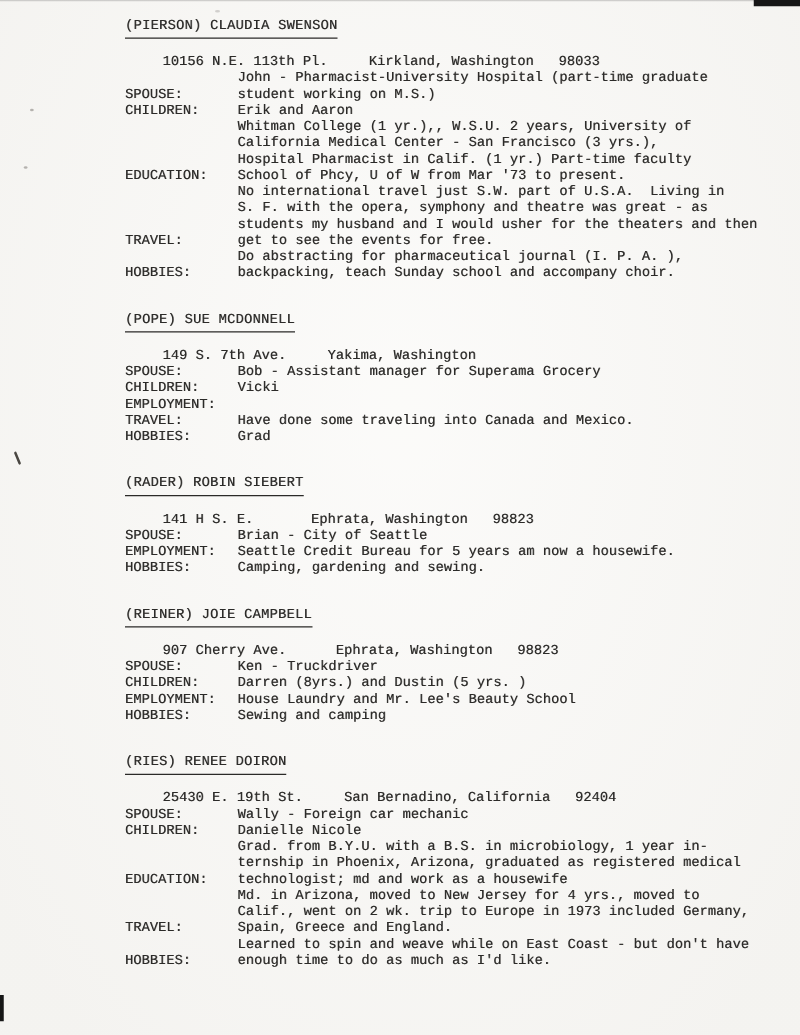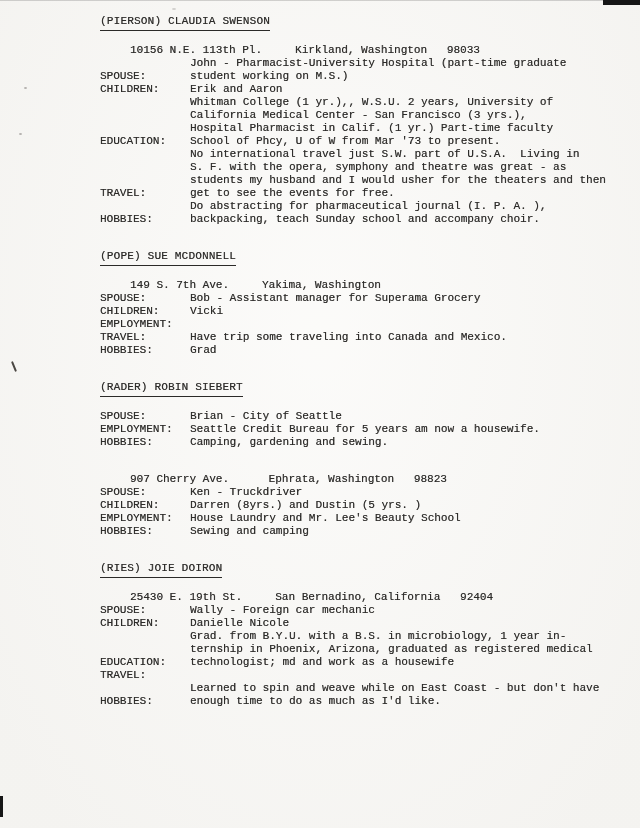--- a/index.html
+++ b/index.html
@@ -154,83 +154,88 @@
       </div>
       <div class="row">
         <span class="label">CHILDREN:</span>
         <span class="value">Vicki</span>
       </div>
       <div class="row">
         <span class="label">EMPLOYMENT:</span>
       </div>
       <div class="row">
         <span class="label">TRAVEL:</span>
-        <span class="value">Have trip some traveling into Canada and Mexico.</span>
+        <span class="value">Have done some traveling into Canada and Mexico.</span>
       </div>
       <div class="row">
         <span class="label">HOBBIES:</span>
         <span class="value">Grad</span>
       </div>
     </section>
 
     <section class="entry">
       <h2 class="entry-name"><span class="underlined">(RADER) ROBIN SIEBERT</span></h2>
+      <div class="address">141 H S. E.       Ephrata, Washington   98823</div>
       <div class="row">
         <span class="label">SPOUSE:</span>
         <span class="value">Brian - City of Seattle</span>
       </div>
       <div class="row">
         <span class="label">EMPLOYMENT:</span>
         <span class="value">Seattle Credit Bureau for 5 years am now a housewife.</span>
       </div>
       <div class="row">
         <span class="label">HOBBIES:</span>
         <span class="value">Camping, gardening and sewing.</span>
       </div>
     </section>
 
     <section class="entry">
+      <h2 class="entry-name"><span class="underlined">(REINER) JOIE CAMPBELL</span></h2>
       <div class="address">907 Cherry Ave.      Ephrata, Washington   98823</div>
       <div class="row">
         <span class="label">SPOUSE:</span>
         <span class="value">Ken - Truckdriver</span>
       </div>
       <div class="row">
         <span class="label">CHILDREN:</span>
         <span class="value">Darren (8yrs.) and Dustin (5 yrs. )</span>
       </div>
       <div class="row">
         <span class="label">EMPLOYMENT:</span>
         <span class="value">House Laundry and Mr. Lee's Beauty School</span>
       </div>
       <div class="row">
         <span class="label">HOBBIES:</span>
         <span class="value">Sewing and camping</span>
       </div>
     </section>
 
     <section class="entry">
-      <h2 class="entry-name"><span class="underlined">(RIES) JOIE DOIRON</span></h2>
+      <h2 class="entry-name"><span class="underlined">(RIES) RENEE DOIRON</span></h2>
       <div class="address">25430 E. 19th St.     San Bernadino, California   92404</div>
       <div class="row">
         <span class="label">SPOUSE:</span>
         <span class="value">Wally - Foreign car mechanic</span>
       </div>
       <div class="row">
         <span class="label">CHILDREN:</span>
         <span class="value">Danielle Nicole</span>
       </div>
       <div class="row">
         <span class="label">EDUCATION:</span>
         <span class="value">Grad. from B.Y.U. with a B.S. in microbiology, 1 year in-
 ternship in Phoenix, Arizona, graduated as registered medical
 technologist; md and work as a housewife</span>
       </div>
       <div class="row">
         <span class="label">TRAVEL:</span>
+        <span class="value">Md. in Arizona, moved to New Jersey for 4 yrs., moved to
+Calif., went on 2 wk. trip to Europe in 1973 included Germany,
+Spain, Greece and England.</span>
       </div>
       <div class="row">
         <span class="label">HOBBIES:</span>
         <span class="value">Learned to spin and weave while on East Coast - but don't have
 enough time to do as much as I'd like.</span>
       </div>
     </section>
 
   </main>
 </div>

